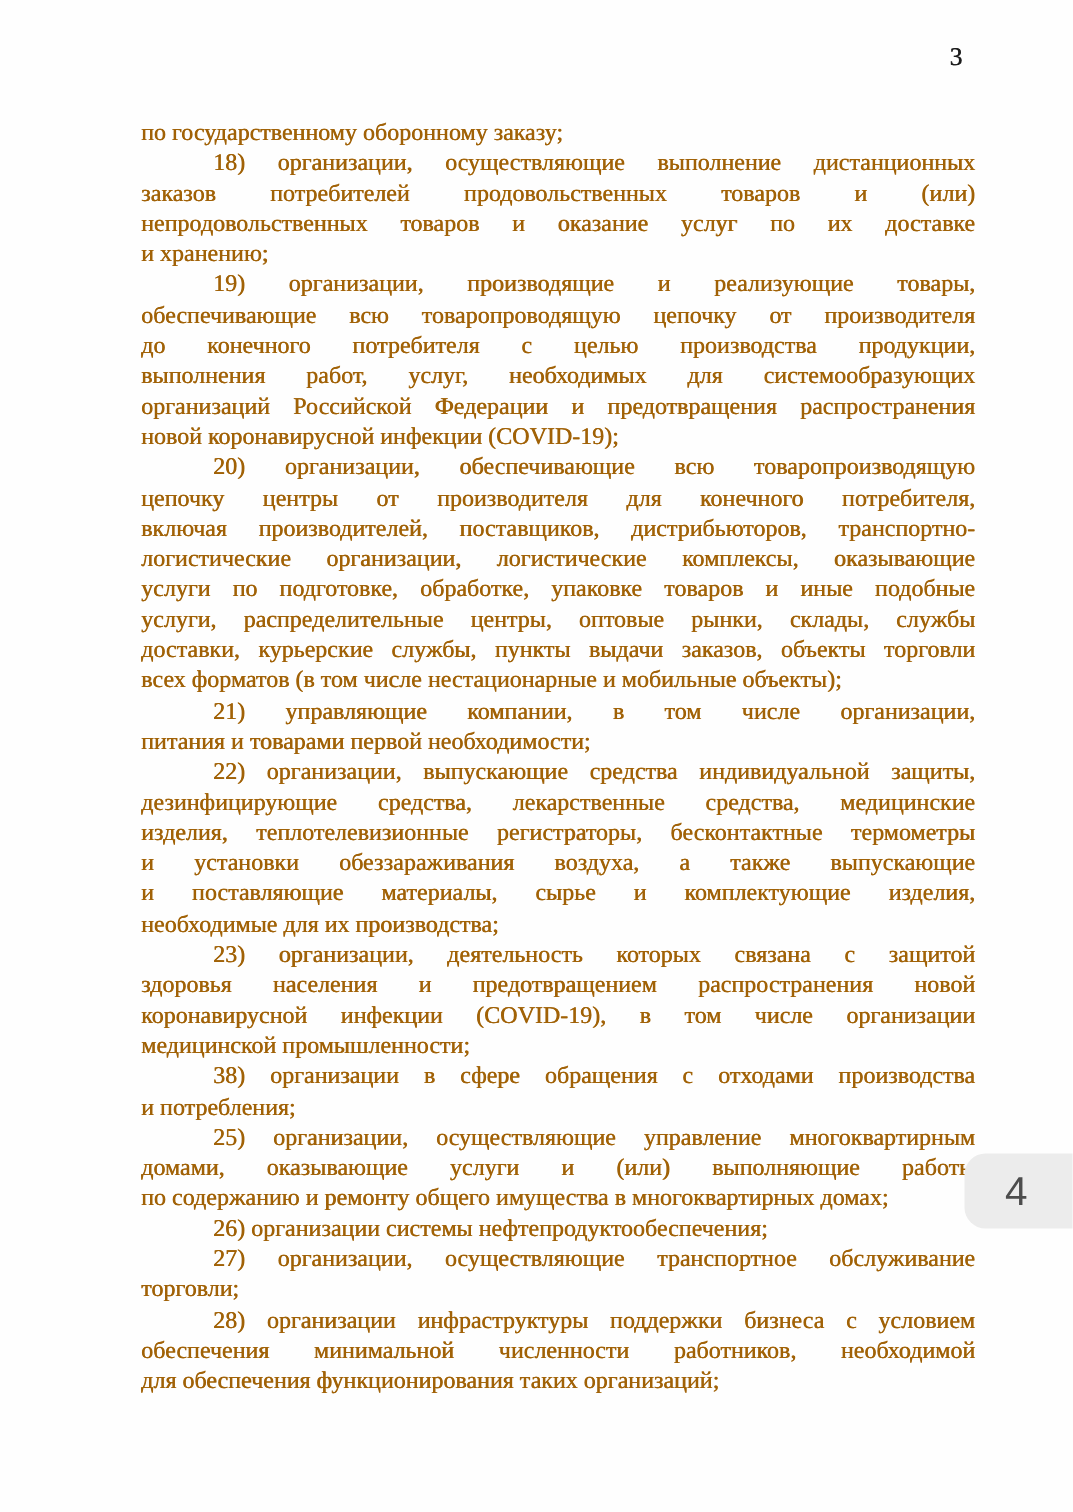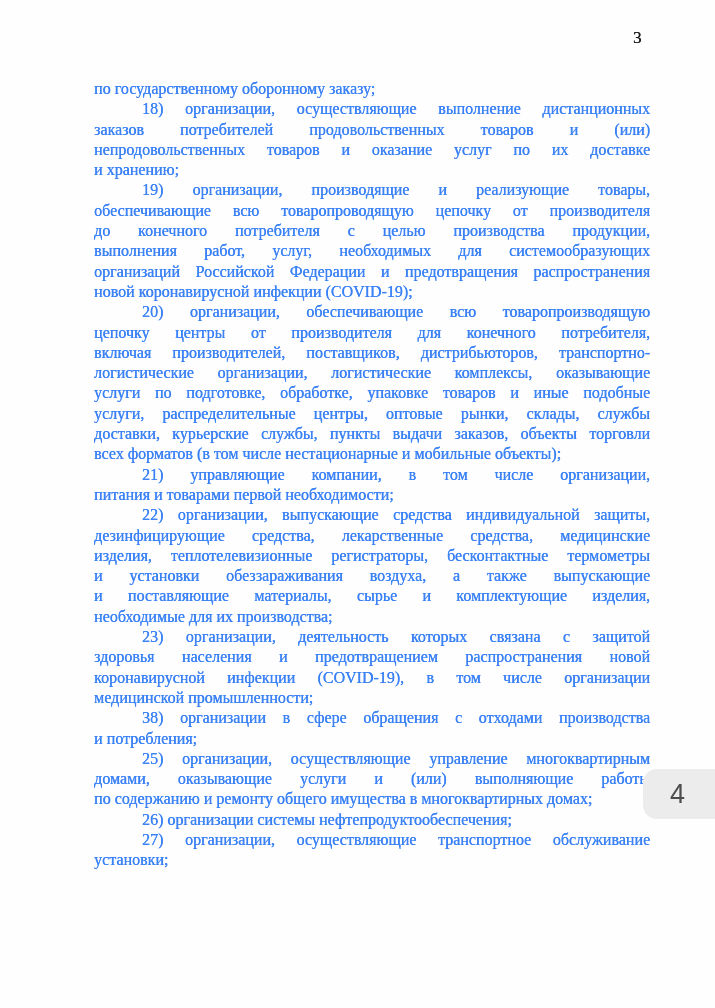--- a/index.html
+++ b/index.html
@@ -27,21 +27,21 @@
     color: #1c1c1c;
     text-shadow: 0.3px 0 0 currentColor;
   }
   .text-block {
     position: absolute;
     left: 94px;
     top: 79px;
     width: 556px;
     font-size: 16px;
     line-height: 20.3px;
-    color: #3b82f6;
+    color: #a16207;
     text-shadow: 0.35px 0 0 currentColor;
   }
   .paragraph { margin: 0; }
   .line {
     text-align: justify;
     text-align-last: justify;
     white-space: normal;
   }
   .line.last { text-align-last: left; }
   .line.first { padding-left: 48px; }
@@ -125,21 +125,26 @@
       <div class="paragraph">
         <div class="line first">25) организации, осуществляющие управление многоквартирным</div>
         <div class="line">домами, оказывающие услуги и (или) выполняющие работы</div>
         <div class="line last">по содержанию и ремонту общего имущества в многоквартирных домах;</div>
       </div>
       <div class="paragraph">
         <div class="line first last">26) организации системы нефтепродуктообеспечения;</div>
       </div>
       <div class="paragraph">
         <div class="line first">27) организации, осуществляющие транспортное обслуживание</div>
-        <div class="line last">установки;</div>
+        <div class="line last">торговли;</div>
+      </div>
+      <div class="paragraph">
+        <div class="line first">28) организации инфраструктуры поддержки бизнеса с условием</div>
+        <div class="line">обеспечения минимальной численности работников, необходимой</div>
+        <div class="line last">для обеспечения функционирования таких организаций;</div>
       </div>
     </div>
 
   <div class="page-badge">
     <span>4</span>
   </div>
 
 </div>
 
 </body></html>

